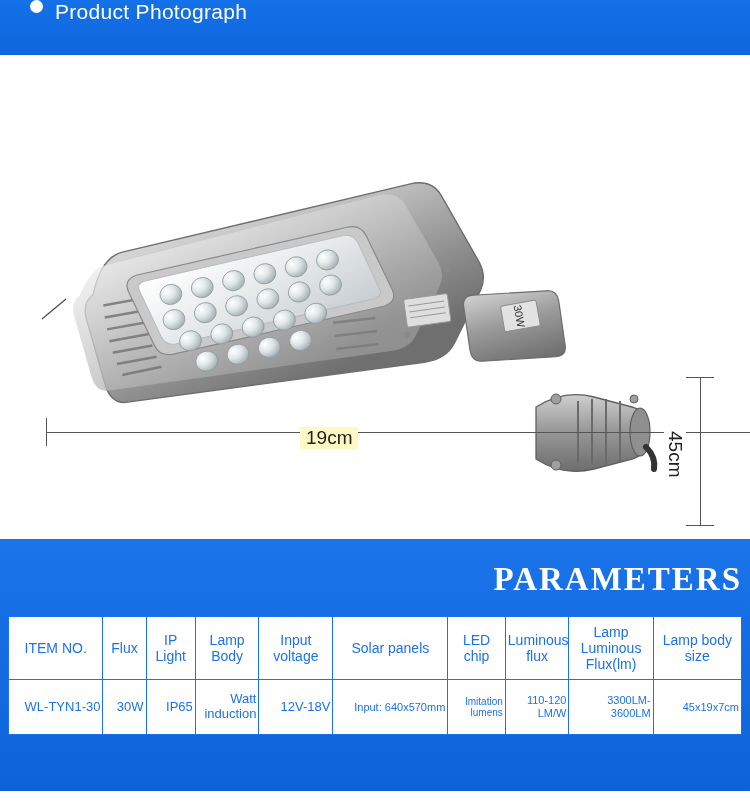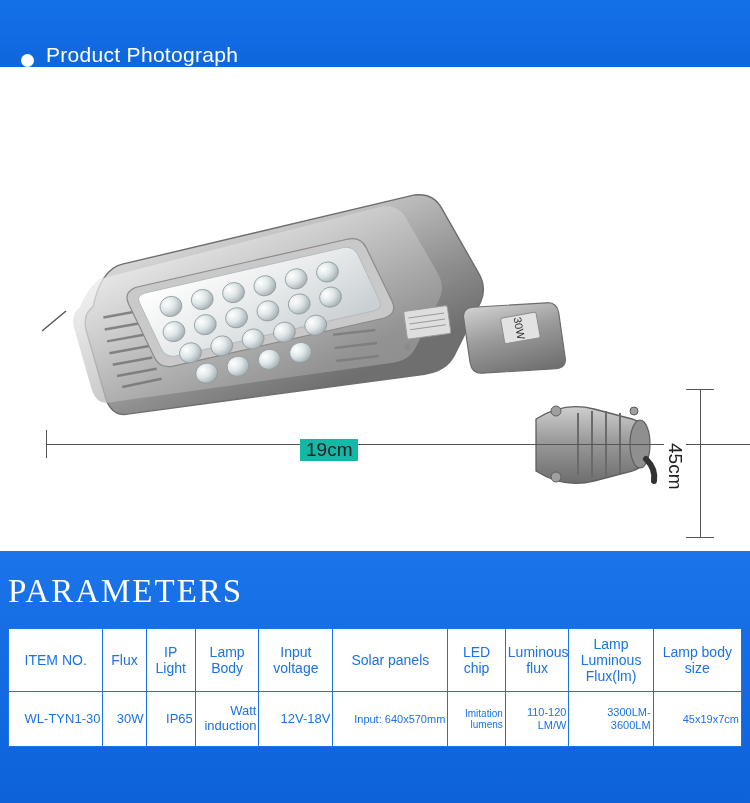--- a/index.html
+++ b/index.html
@@ -10,26 +10,26 @@
   body {
     width: 750px;
     height: 803px;
     font-family: "Liberation Sans", sans-serif;
     overflow: hidden;
     position: relative;
   }
 
   
   .header {
-    height: 67px;
+    height: 55px;
     background: #1a73e8;
     background: linear-gradient(180deg, #1471e8 0%, #0f66dd 100%);
     display: flex;
-    align-items: flex-end;
-    padding-left: 21px;
+    align-items: flex-start;
+    padding-left: 30px;
     box-sizing: border-box;
   }
   .header .bullet {
     width: 13px;
     height: 13px;
     border-radius: 50%;
     background: #ffffff;
     margin-right: 12px;
     flex: none;
   }
@@ -80,26 +80,26 @@
   
   .params {
     background: #1a73e8;
     background: linear-gradient(180deg, #1b74e9 0%, #0d62da 100%);
     padding: 0 8px 10px 8px;
     box-sizing: border-box;
     height: 252px;
   }
   .params-title {
     color: #ffffff;
-    text-align: left;
+    text-align: right;
     font-size: 33px;
     letter-spacing: 2px;
     padding: 22px 0 18px 0;
     font-family: "Liberation Serif", serif;
-    font-weight: normal;
+    font-weight: bold;
   }
   table.spec {
     width: 734px;
     margin: 0 auto;
     border-collapse: collapse;
     background: #ffffff;
     table-layout: fixed;
   }
   table.spec td {
     border: 1px solid #1a73e8;
@@ -293,21 +293,21 @@
       <path d="M646,392 q10,10 8,22" stroke="#333" stroke-width="6" fill="none" stroke-linecap="round"></path>
     </g>
   </svg>
 
   <div class="dim-line h-line" style="left:46px; top:377px; width:722px;"></div>
   <div class="cap" style="left:46px; top:363px; width:1px; height:28px;"></div>
 
   <svg style="position:absolute;left:40px;top:240px;width:30px;height:30px;">
     <line x1="2" y1="24" x2="26" y2="4" stroke="#555" stroke-width="1.4"></line>
   </svg>
-  <div class="dim-label" style="left:300px; top:372px; background:#14b8a6; padding:0 6px;">19cm</div>
+  <div class="dim-label" style="left:300px; top:372px; background:#fef9c3; padding:0 6px;">19cm</div>
 
   <div class="dim-line v-line" style="left:700px; top:322px; height:148px;"></div>
   <div class="cap" style="left:686px; top:322px; width:28px; height:1px;"></div>
   <div class="cap" style="left:686px; top:470px; width:28px; height:1px;"></div>
   <div class="dim-label vertical" style="left:664px; top:370px; background:#fff; padding:6px 0;">45cm</div>
 
   <svg style="position:absolute;left:40px;top:250px;width:300px;height:140px;">
     <line x1="6" y1="20" x2="6" y2="126" stroke="#ffffff" stroke-width="0"></line>
   </svg>
 

